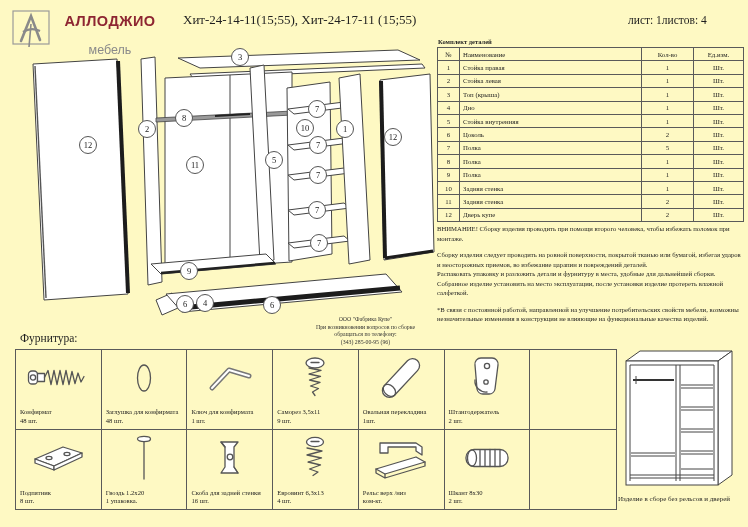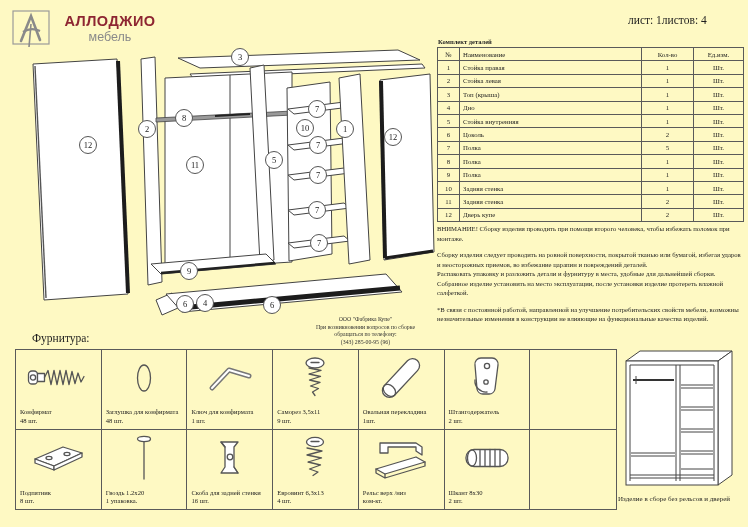--- a/index.html
+++ b/index.html
@@ -2,39 +2,39 @@
 <html><head>
 <meta charset="utf-8">
 <style>
   html,body{margin:0;padding:0;background:#e8e8e8;}
   .page{position:relative;width:748px;height:527px;background:#fef9c3;overflow:hidden;
         font-family:"Liberation Serif",serif;color:#1f1f1f;}
   
   .logo{position:absolute;left:12px;top:10px;width:38px;height:38px;}
   .brand{position:absolute;left:54px;top:13px;width:112px;text-align:center;font-family:"Liberation Sans",sans-serif;}
   .brand .nm{font-size:14.5px;font-weight:bold;color:#8e2632;letter-spacing:.5px;}
-  .brand .sub{font-size:12.5px;color:#8a8a8a;margin-top:1px;}
+  .brand .sub{font-size:12.5px;color:#8a8a8a;margin-top:14px;}
   .title{position:absolute;left:183px;top:11px;width:430px;font-size:13px;line-height:17px;}
   .sheetinfo{position:absolute;left:628px;top:14px;width:116px;display:flex;font-size:11.5px;}
   
   .diagram{position:absolute;left:10px;top:48px;}
   .factory{position:absolute;left:283px;top:316px;width:165px;text-align:center;font-size:5.8px;line-height:1.3;color:#333;}
   
   .parts{position:absolute;left:437px;top:38px;width:306px;}
   .parts-title{font-size:6.5px;font-weight:bold;margin:0 0 2px 1px;}
   .parts table{width:100%;border-collapse:collapse;table-layout:fixed;}
   .parts th,.parts td{border:1px solid #5a5a5a;font-size:6.8px;font-weight:normal;
        padding:1px 3px;height:10.4px;text-align:center;overflow:hidden;white-space:nowrap;}
   .parts th{text-align:center;}
   .parts .c-name,.parts th.c-name{text-align:left;}
   
   .notices{position:absolute;left:437px;top:224px;width:308px;font-size:6.7px;line-height:1.42;}
   .notices .blk{margin-bottom:7px;}
   
-  .hw-title{position:absolute;left:32px;top:332px;font-size:11.5px;}
+  .hw-title{position:absolute;left:20px;top:332px;font-size:11.5px;}
   .hw-grid{position:absolute;left:15px;top:349px;width:602px;height:161px;display:grid;
            grid-template-columns:repeat(7,1fr);grid-template-rows:1fr 1fr;
            border:1px solid #5a5a5a;box-sizing:border-box;}
   .hw-cell{border-right:1px solid #5a5a5a;border-bottom:1px solid #5a5a5a;position:relative;
            padding:3px;box-sizing:border-box;}
   .hw-cell:nth-child(7n){border-right:none;}
   .hw-cell:nth-child(n+8){border-bottom:none;}
   .hw-icon{height:46px;display:flex;align-items:center;justify-content:center;margin-top:2px;}
   .hw-caption{position:absolute;left:4px;bottom:3px;right:2px;font-size:6.6px;line-height:1.3;}
   
@@ -53,20 +53,21 @@
     <path d="M9 31 L19 6 L28 30" fill="none" stroke="#8a8a8a" stroke-width="2.6" stroke-linecap="round"></path>
     <path d="M11 22 Q19 17 28 21" fill="none" stroke="#8a8a8a" stroke-width="2.2"></path>
     <path d="M19 14 L17 37" fill="none" stroke="#8a8a8a" stroke-width="1.6"></path>
   </svg>
   <div class="brand">
     <div class="nm">АЛЛОДЖИО</div>
     <div class="sub">мебель</div>
   </div>
 
   <div class="title">
+    <div>Хит-24-14-11(15;55), Хит-24-17-11 (15;55)</div>
   </div>
 
   <div class="sheetinfo">
     <span>лист: 1</span>
     <span>листов: 4</span>
   </div>
 
   <svg class="diagram" width="430" height="300" viewBox="0 0 430 300">
 
     <polygon class="pnl" points="168,10 388,2 410,12 190,20"></polygon>

